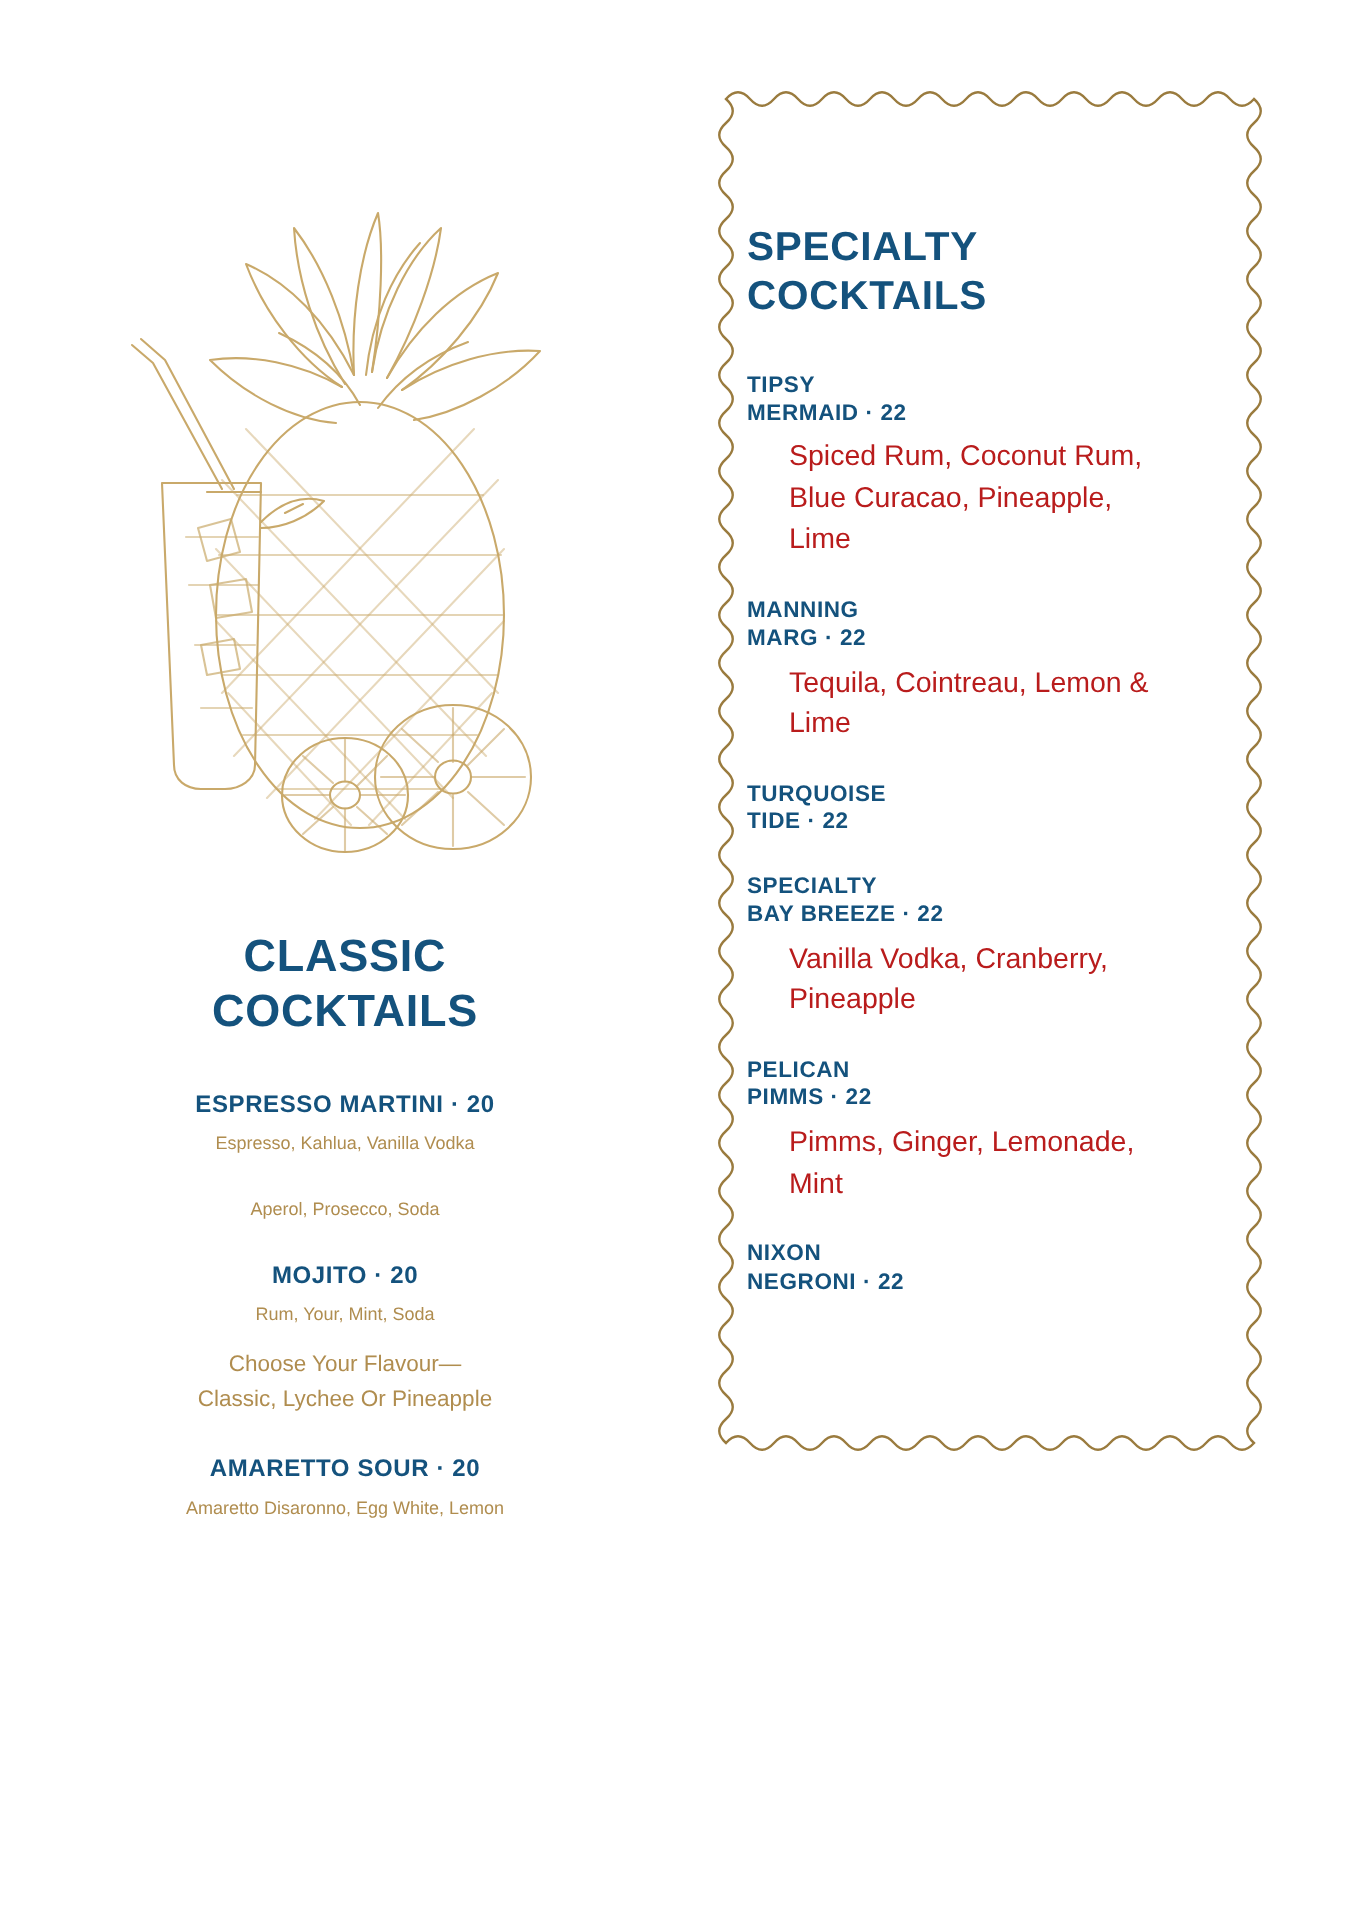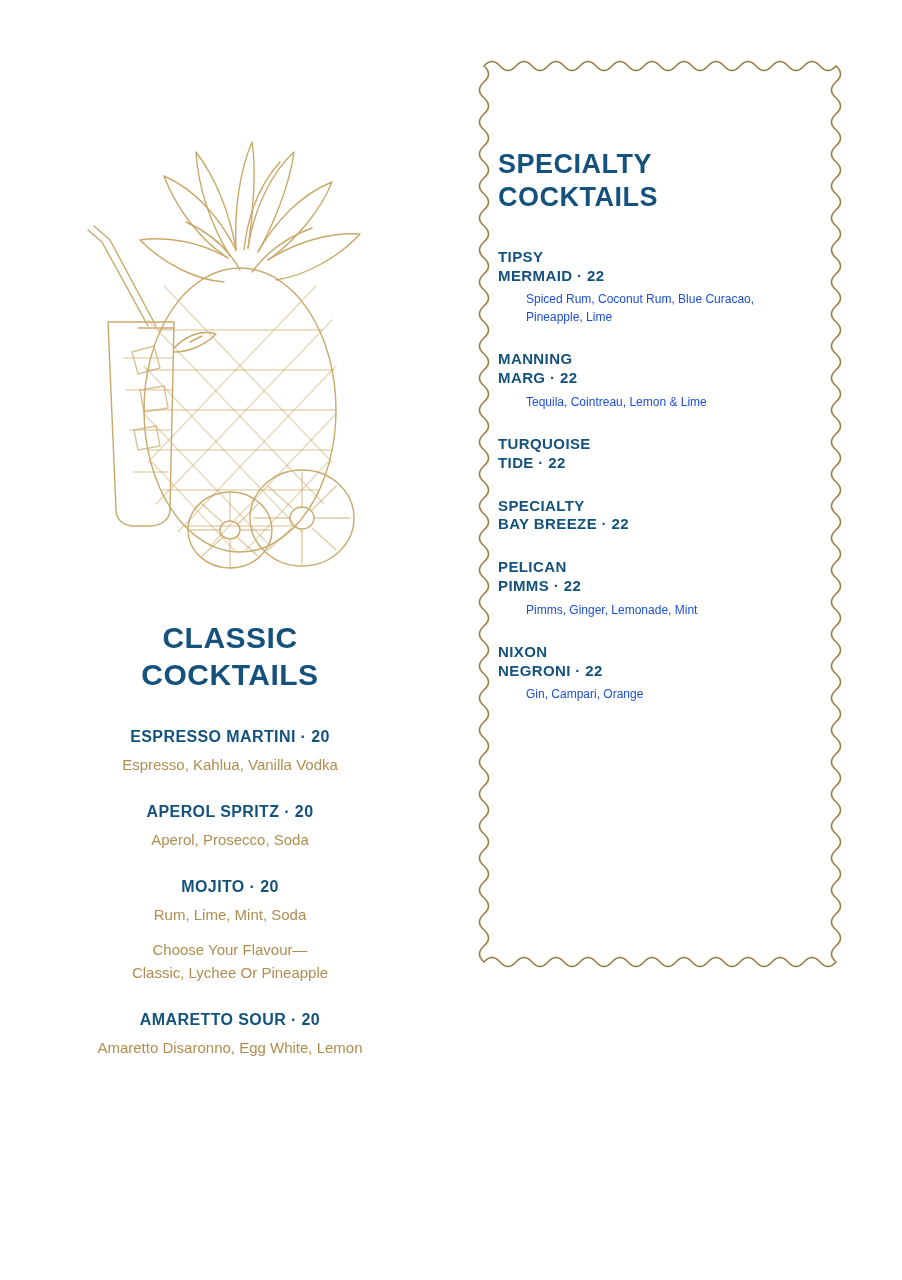--- a/index.html
+++ b/index.html
@@ -56,21 +56,21 @@
   .item-name {
     color: #14527d;
     font-weight: bold;
     font-size: 16px;
     letter-spacing: 0.4px;
     line-height: 1.25;
     margin-bottom: 7px;
   }
   .item-desc {
     color: #b08d4f;
-    font-size: 15px;
+    font-size: 12px;
     line-height: 1.45;
   }
   .item-note {
     color: #b08d4f;
     font-size: 15px;
     line-height: 1.5;
     margin-top: 14px;
   }
 
   
@@ -104,22 +104,22 @@
   .s-item:last-child { margin-bottom: 0; }
   .s-name {
     color: #14527d;
     font-weight: bold;
     font-size: 15px;
     letter-spacing: 0.4px;
     line-height: 1.25;
     margin-bottom: 6px;
   }
   .s-desc {
-    color: #1d4ed8;
-    font-size: 12px;
+    color: #b91c1c;
+    font-size: 19px;
     line-height: 1.45;
     padding: 0 28px;
   }
 </style>
 </head>
 <body>
 
 <div class="page">
 
   <div class="left-col">
@@ -204,27 +204,26 @@
         <div>CLASSIC</div>
         <div>COCKTAILS</div>
       </div>
 
       <div class="item">
         <div class="item-name">ESPRESSO MARTINI · 20</div>
         <div class="item-desc">Espresso, Kahlua, Vanilla Vodka</div>
       </div>
 
       <div class="item">
-        <div class="item-name">APEROL SPRITZ · 20</div>
         <div class="item-desc">Aperol, Prosecco, Soda</div>
       </div>
 
       <div class="item">
         <div class="item-name">MOJITO · 20</div>
-        <div class="item-desc">Rum, Lime, Mint, Soda</div>
+        <div class="item-desc">Rum, Your, Mint, Soda</div>
         <div class="item-note">
           <div>Choose Your Flavour—</div>
           <div>Classic, Lychee Or Pineapple</div>
         </div>
       </div>
 
       <div class="item">
         <div class="item-name">AMARETTO SOUR · 20</div>
         <div class="item-desc">Amaretto Disaronno, Egg White, Lemon</div>
       </div>
@@ -293,33 +292,33 @@
           <div>TURQUOISE</div>
           <div>TIDE · 22</div>
         </div>
       </div>
 
       <div class="s-item">
         <div class="s-name">
           <div>SPECIALTY</div>
           <div>BAY BREEZE · 22</div>
         </div>
+        <div class="s-desc">Vanilla Vodka, Cranberry, Pineapple</div>
       </div>
 
       <div class="s-item">
         <div class="s-name">
           <div>PELICAN</div>
           <div>PIMMS · 22</div>
         </div>
         <div class="s-desc">Pimms, Ginger, Lemonade, Mint</div>
       </div>
 
       <div class="s-item">
         <div class="s-name">
           <div>NIXON</div>
           <div>NEGRONI · 22</div>
         </div>
-        <div class="s-desc">Gin, Campari, Orange</div>
       </div>
     </div>
   </div>
 
 </div>
 
 </body></html>

